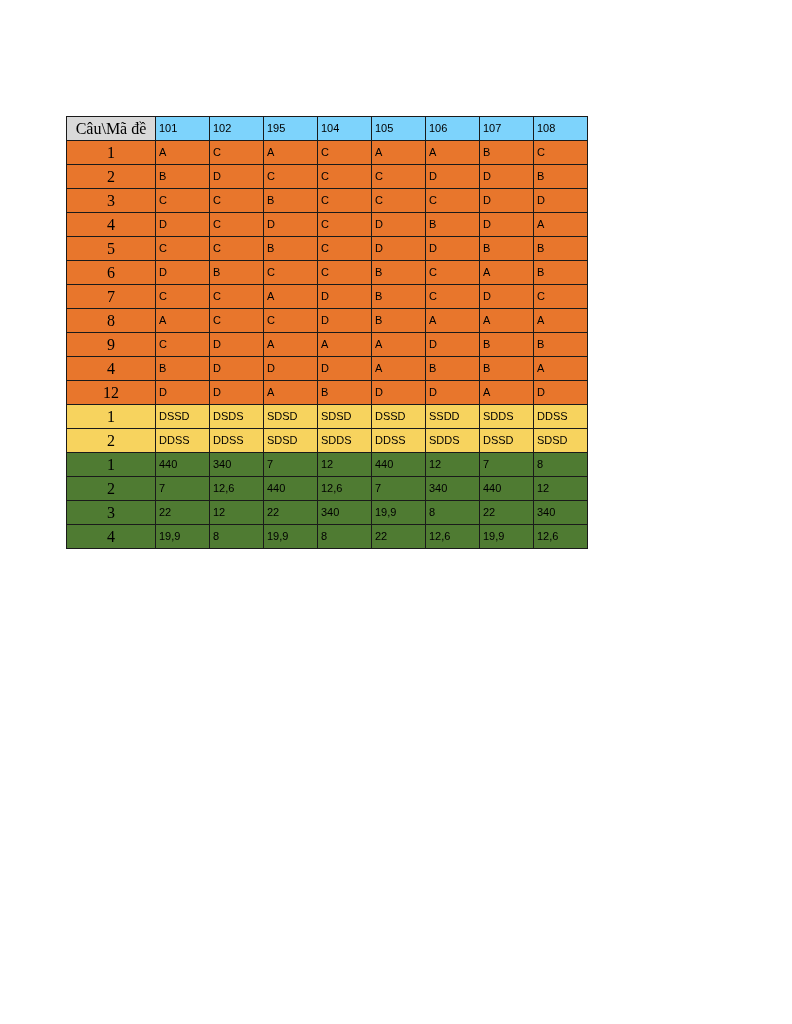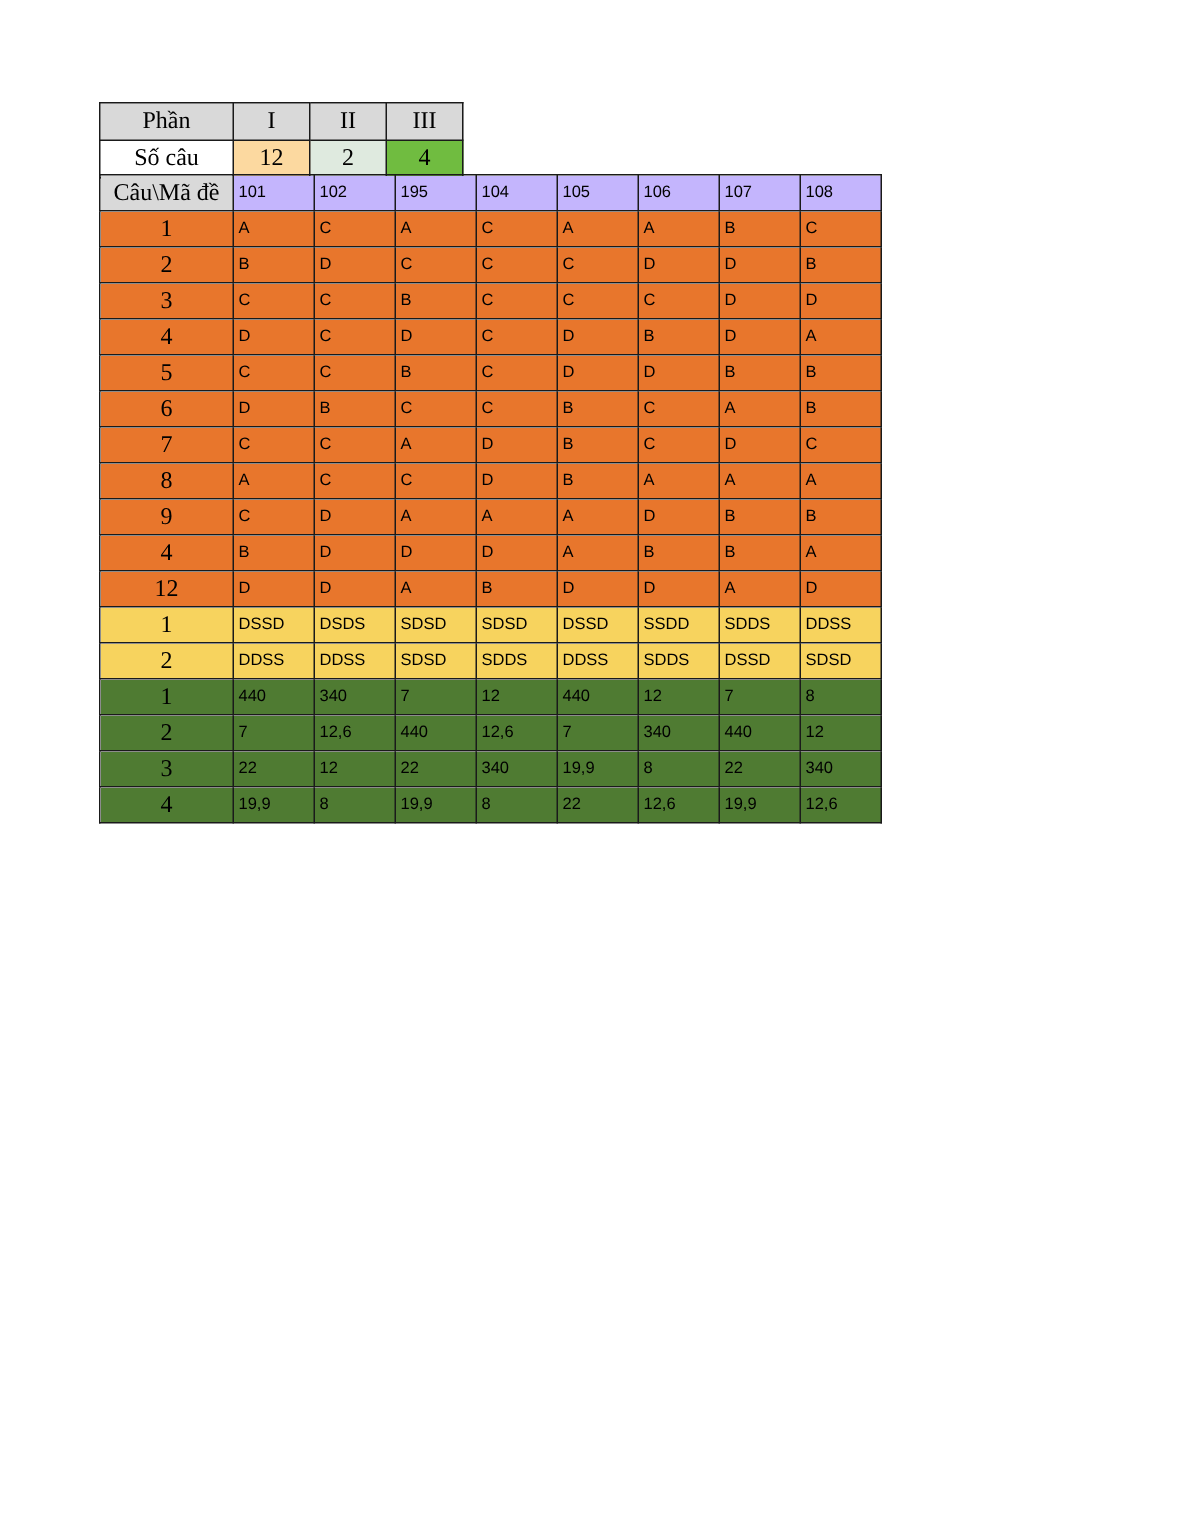--- a/index.html
+++ b/index.html
@@ -81,49 +81,33 @@
   }
   .main-grid td.hdr-label {
     text-align: center;
     padding: 0;
     font-family: "Liberation Serif", serif;
     font-size: 16px;
     background: #d9d9d9;
     margin-left: 43px;
   }
   .main-grid td.hdr-code {
-    background: #c4b5fd;
+    background: #7dd3fc;
     margin-left: 13px;
   }
 
   .row-orange td { background: #e8762c; }
   .row-yellow td { background: #f7d35e; }
   .row-green  td { background: #4f7b32; }
 </style>
 </head>
 <body>
 
 <div id="sheet">
 
-  <table class="summary-block">
-    <tbody>
-      <tr>
-        <td class="col-label cell-gray">Phần</td>
-        <td class="col-code cell-gray">I</td>
-        <td class="col-code cell-gray">II</td>
-        <td class="col-code cell-gray">III</td>
-      </tr>
-      <tr>
-        <td class="col-label cell-white">Số câu</td>
-        <td class="col-code cell-peach">12</td>
-        <td class="col-code cell-ltgrn">2</td>
-        <td class="col-code cell-mdgrn">4</td>
-      </tr>
-    </tbody>
-  </table>
 
   <table class="main-grid">
     <tbody id="grid-body">
         <tr>
           <td class="col-label hdr-label">Câu\Mã đề</td>
           <td class="col-code hdr-code">101</td>
           <td class="col-code hdr-code">102</td>
           <td class="col-code hdr-code">195</td>
           <td class="col-code hdr-code">104</td>
           <td class="col-code hdr-code">105</td>

